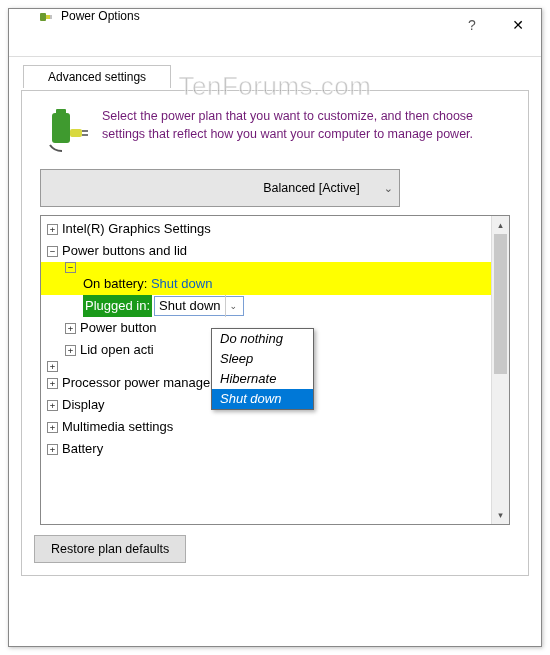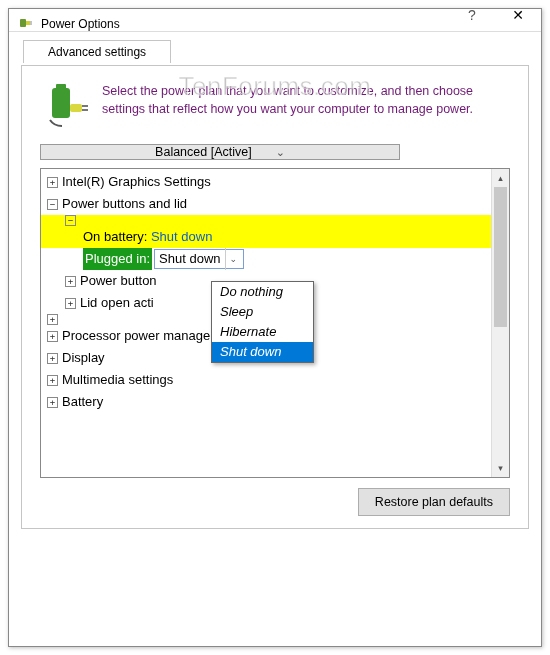--- a/index.html
+++ b/index.html
@@ -1,51 +1,51 @@
 <!DOCTYPE html>
 <html><head>
 <meta charset="utf-8">
 <style>
 * { box-sizing: border-box; margin: 0; padding: 0; font-family: "Segoe UI", Arial, sans-serif; }
 body { background: #fff; width: 550px; height: 655px; overflow: hidden; position: relative; }
 .window { width: 534px; height: 639px; margin: 8px; border: 1px solid #888; background: #fff; box-shadow: 1px 1px 4px rgba(0,0,0,.25); position: relative; }
-.titlebar { height: 23px; background: #fff; display: flex; align-items: flex-end; border-bottom: 1px solid #ddd; }
+.titlebar { height: 48px; background: #fff; display: flex; align-items: flex-start; border-bottom: 1px solid #ddd; padding-left: 20px; }
 .titlebar-icon { width: 16px; height: 16px; margin: 0 8px; }
 .titlebar-title { flex: 1; font-size: 12px; color: #000; }
 .titlebar-btn { width: 46px; height: 32px; display: flex; align-items: center; justify-content: center; color: #000; font-size: 14px; }
 .help-q { font-family: Arial; font-size: 14px; color: #555; }
 .content { padding: 8px 12px 12px 12px; }
 .tab-header { height: 26px; position: relative; }
 .tab { position: absolute; top: 0; left: 2px; border: 1px solid #c5c5c5; border-bottom: none; background: #fff; padding: 4px 24px; font-size: 12px; z-index: 2; }
 .tab-body { border: 1px solid #c5c5c5; margin-top: -1px; padding: 12px; position: relative; }
 .intro { display: flex; gap: 12px; align-items: flex-start; padding: 4px 8px 14px 8px; }
 .battery-icon { width: 48px; flex-shrink: 0; }
 .intro-text { font-size: 12.5px; color: #701a75; line-height: 1.45; }
-.plan-select { width: 360px; height: 16px; border: 1px solid #999; background: #e6e6e6; font-size: 12.5px; padding: 0 6px; display: flex; align-items: center; justify-content: center; margin-left: 6px; margin-bottom: 8px; gap: 24px; }
+.plan-select { width: 360px; height: 38px; border: 1px solid #999; background: #e6e6e6; font-size: 12.5px; padding: 0 6px; display: flex; align-items: center; justify-content: flex-end; margin-left: 6px; margin-bottom: 8px; gap: 24px; }
 .plan-select .chev { color: #555; font-size: 11px; }
 .tree-box { border: 1px solid #888; height: 310px; margin: 0 6px; position: relative; background: #fff; overflow: hidden; }
 .tree { font-size: 13px; line-height: 22px; padding: 2px 0; }
 .node { display: flex; align-items: center; white-space: nowrap; }
 .exp { width: 11px; height: 11px; border: 1px solid #888; margin: 0 4px 0 0; font-size: 9px; line-height: 9px; text-align: center; font-family: monospace; color: #333; flex-shrink: 0; }
 .lbl { }
 .ind1 { padding-left: 6px; }
 .ind2 { padding-left: 24px; }
 .ind3 { padding-left: 42px; }
 .hl-yellow { background: #ffff00; }
 .hl-green { background: #1a9a1a; color: #fff; text-align: right; }
 .val-blue { color: #1060c0; }
 .combo { display: inline-flex; align-items: center; border: 1px solid #7a9fd4; background: #fff; height: 20px; padding: 0 2px 0 4px; margin-left: 2px; }
 .combo .chev { border-left: 1px solid #ccc; padding: 0 4px; color: #555; font-size: 9px; margin-left: 4px; }
 .dropdown { position: absolute; background: #fff; border: 1px solid #666; box-shadow: 2px 2px 4px rgba(0,0,0,.3); font-size: 13px; line-height: 20px; z-index: 10; }
 .dropdown .opt { padding: 0 8px; }
 .dropdown .opt.sel { background: #0078d7; color: #fff; }
 .scroll-track { position: absolute; right: 0; top: 0; bottom: 0; width: 18px; background: #f0f0f0; border-left: 1px solid #ddd; }
 .scroll-btn { height: 18px; display: flex; align-items: center; justify-content: center; color: #555; font-size: 9px; }
 .scroll-thumb { position: absolute; left: 2px; right: 2px; top: 18px; height: 140px; background: #c8c8c8; }
-.restore-row { display: flex; justify-content: flex-end; margin: 10px 6px 0 0; }
+.restore-row { display: flex; justify-content: flex-start; margin: 10px 6px 0 0; }
 .btn { height: 28px; border: 1px solid #adadad; background: #e1e1e1; font-size: 12.5px; padding: 0 16px; display: inline-flex; align-items: center; justify-content: center; }
 .footer { position: absolute; bottom: 0; left: 0; right: 0; height: 50px; background: #f0f0f0; border-top: 1px solid #ddd; display: flex; align-items: center; justify-content: flex-end; gap: 8px; padding: 0 12px; }
 .btn-main { width: 92px; }
 .btn-ok { border-color: #1f6bbf; background: #e1e1e1; outline: 1px solid #1f6bbf; }
 .btn-disabled { color: #9a9a9a; }
 .watermark { position: absolute; top: 62px; left: 0; right: 0; text-align: center; font-size: 26px; font-weight: 500; color: rgba(150,150,150,.55); -webkit-text-stroke: 1px rgba(255,255,255,.7); letter-spacing: .5px; pointer-events: none; z-index: 50; }
 </style>
 </head>
 <body>
 

